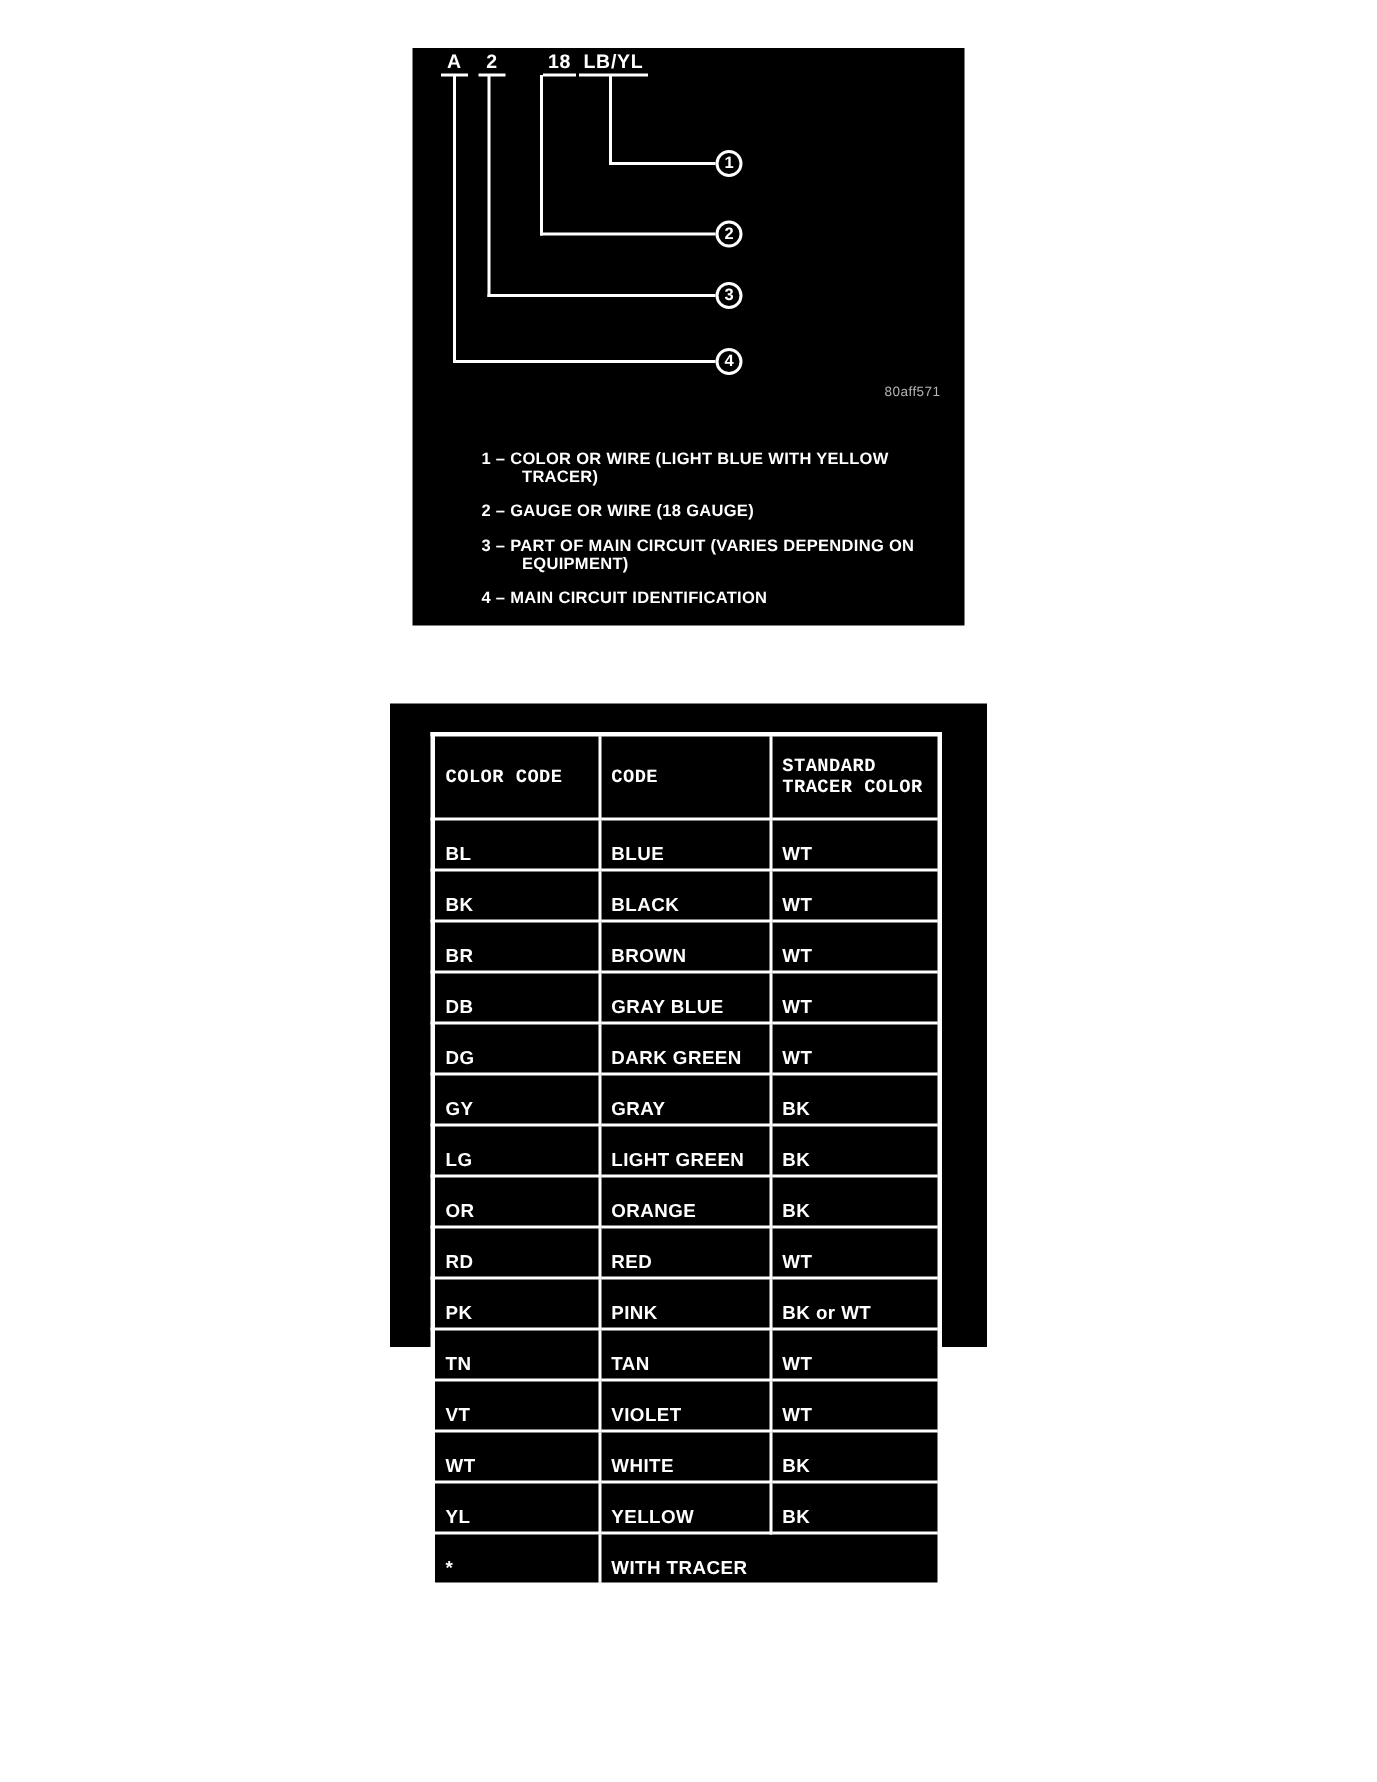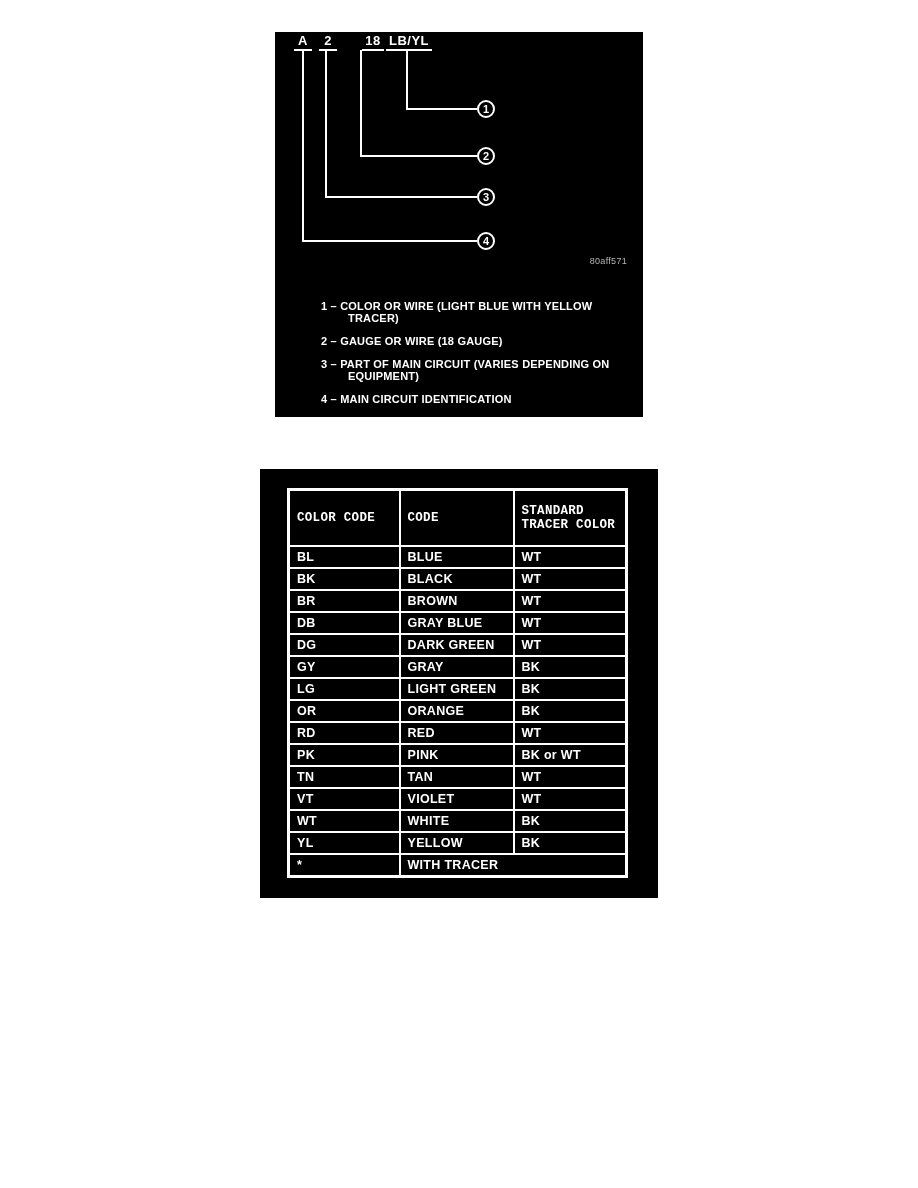--- a/index.html
+++ b/index.html
@@ -140,21 +140,21 @@
     font-size: 12.5px;
     line-height: 14px;
     padding: 2px 4px 2px 7px;
     letter-spacing: 0.3px;
     font-family: Liberation Mono, monospace;
   }
   .color-table td {
     height: 17px;
     font-size: 12.5px;
     line-height: 17px;
-    padding: 2px 4px 1px 7px;
+    padding: 14px 4px 1px 7px;
     letter-spacing: 0.3px;
     white-space: nowrap;
   }
   .col-1 { width: 111px; }
   .col-2 { width: 114px; }
   .col-3 { width: 113px; }
 </style>
 </head>
 <body>
 

